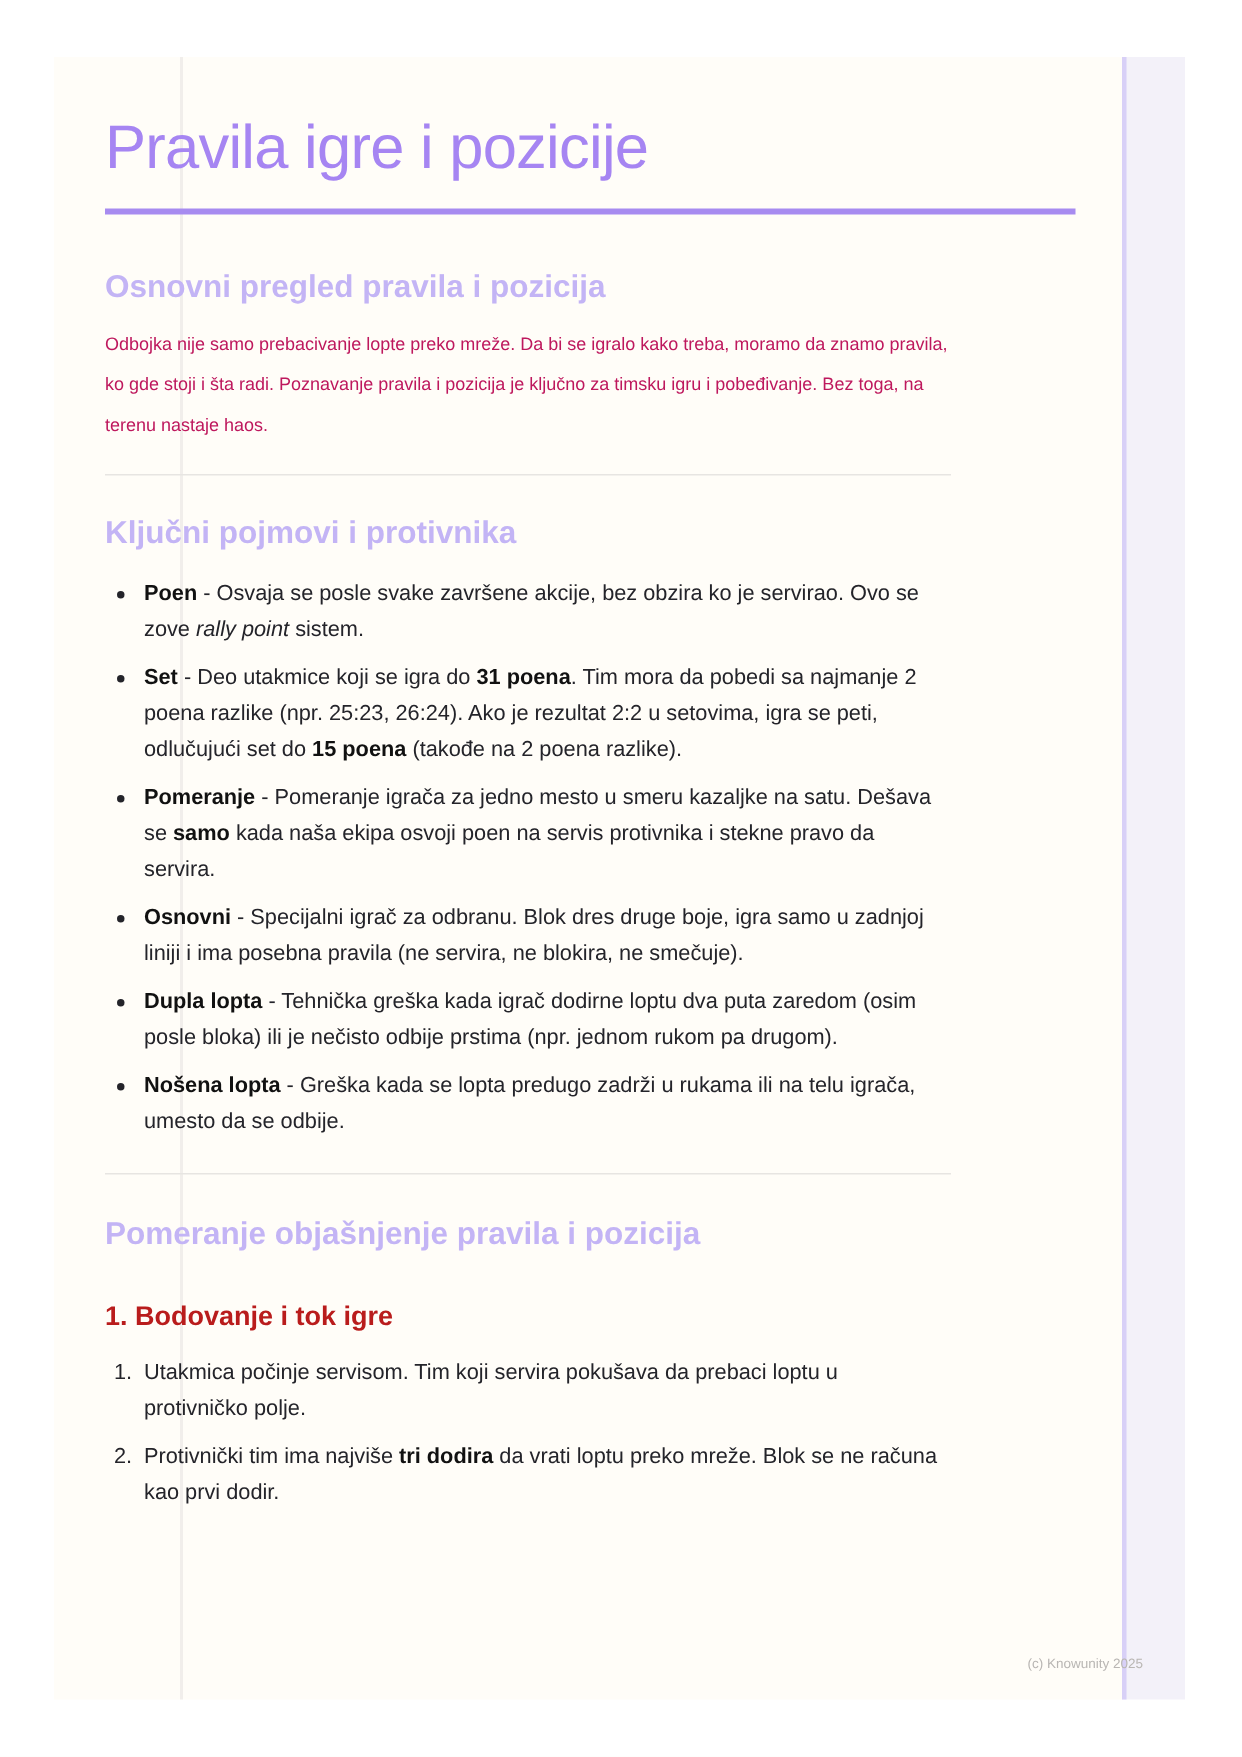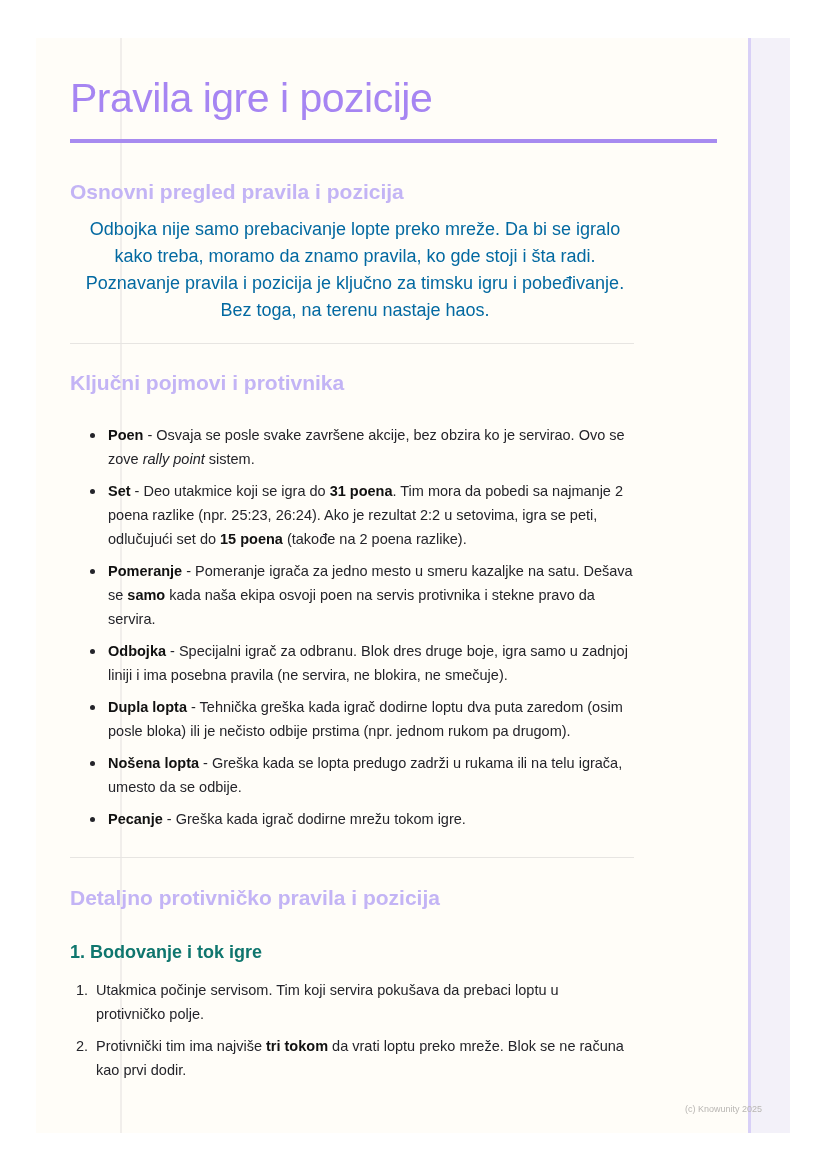--- a/index.html
+++ b/index.html
@@ -22,25 +22,25 @@
   }
   .content { position:absolute; left:70px; top:70px; width:648px; }
   h1.title {
     margin:0; font-size:41px; line-height:56px; font-weight:400; color:#a685f2; letter-spacing:-0.5px;
   }
   .title-rule { width:647px; height:4px; background:#a78bf0; margin-top:13px; }
   h2 {
     margin:0; font-size:21px; font-weight:700; color:#c3b4f5; line-height:28px;
   }
   h3 {
-    margin:0; font-size:18px; font-weight:700; color:#0f766e; line-height:24px;
+    margin:0; font-size:18px; font-weight:700; color:#b91c1c; line-height:24px;
   }
-  p.body { margin:0; font-size:18px; line-height:27px; color:#0369a1; width:570px;text-align:center; }
+  p.body { margin:0; font-size:12px; line-height:27px; color:#be185d; width:570px; }
   .hr { width:564px; height:1px; background:#e7e5e2; }
-  ul.bullets { list-style:none; margin:12px; padding:0; width:560px; }
+  ul.bullets { list-style:none; margin:0; padding:0; width:560px; }
   ul.bullets li { position:relative; padding-left:26px; font-size:14.5px; line-height:24px; margin-bottom:8px; color:#24242a; }
   ul.bullets li .dot { position:absolute; left:8px; top:10px; width:5px; height:5px; border-radius:50%; background:#24242a; }
   ol.numbered { list-style:none; margin:0; padding:0; width:560px; }
   ol.numbered li { position:relative; padding-left:26px; font-size:14.5px; line-height:24px; margin-bottom:8px; color:#24242a; }
   ol.numbered li .num { position:absolute; left:6px; top:0; }
   b { font-weight:700; color:#111; }
   .footer-credit {
     position:absolute; left:685px; top:1104px; font-size:9px; color:#b9b6b3;
   }
 </style>
@@ -68,37 +68,36 @@
   <h2>Ključni pojmovi i protivnika</h2>
   <div style="height:14px"></div>
 
   <ul class="bullets">
     <li><span class="dot"></span><b>Poen</b><span> - </span><span>Osvaja se posle svake završene akcije, bez obzira ko je servirao. Ovo se zove </span><i>rally point</i><span> sistem.</span></li>
 
     <li><span class="dot"></span><b>Set</b><span> - </span><span>Deo utakmice koji se igra do </span><b>31 poena</b><span>. Tim mora da pobedi sa najmanje 2 poena razlike (npr. 25:23, 26:24). Ako je rezultat 2:2 u setovima, igra se peti, odlučujući set do </span><b>15 poena</b><span> (takođe na 2 poena razlike).</span></li>
 
     <li><span class="dot"></span><b>Pomeranje</b><span> - </span><span>Pomeranje igrača za jedno mesto u smeru kazaljke na satu. Dešava se </span><b>samo</b><span> kada naša ekipa osvoji poen na servis protivnika i stekne pravo da servira.</span></li>
 
-    <li><span class="dot"></span><b>Odbojka</b><span> - </span><span>Specijalni igrač za odbranu. Blok dres druge boje, igra samo u zadnjoj liniji i ima posebna pravila (ne servira, ne blokira, ne smečuje).</span></li>
+    <li><span class="dot"></span><b>Osnovni</b><span> - </span><span>Specijalni igrač za odbranu. Blok dres druge boje, igra samo u zadnjoj liniji i ima posebna pravila (ne servira, ne blokira, ne smečuje).</span></li>
 
     <li><span class="dot"></span><b>Dupla lopta</b><span> - </span><span>Tehnička greška kada igrač dodirne loptu dva puta zaredom (osim posle bloka) ili je nečisto odbije prstima (npr. jednom rukom pa drugom).</span></li>
 
     <li><span class="dot"></span><b>Nošena lopta</b><span> - </span><span>Greška kada se lopta predugo zadrži u rukama ili na telu igrača, umesto da se odbije.</span></li>
 
-    <li><span class="dot"></span><b>Pecanje</b><span> - </span><span>Greška kada igrač dodirne mrežu tokom igre.</span></li>
   </ul>
 
   <div style="height:14px"></div>
   <div class="hr"></div>
 
   <div style="height:26px"></div>
-  <h2>Detaljno protivničko pravila i pozicija</h2>
+  <h2>Pomeranje objašnjenje pravila i pozicija</h2>
   <div style="height:28px"></div>
   <h3>1. Bodovanje i tok igre</h3>
   <div style="height:14px"></div>
 
   <ol class="numbered">
     <li><span class="num">1.</span><span>Utakmica počinje servisom. Tim koji servira pokušava da prebaci loptu u protivničko polje.</span></li>
-    <li><span class="num">2.</span><span>Protivnički tim ima najviše </span><b>tri tokom</b><span> da vrati loptu preko mreže. Blok se ne računa kao prvi dodir.</span></li>
+    <li><span class="num">2.</span><span>Protivnički tim ima najviše </span><b>tri dodira</b><span> da vrati loptu preko mreže. Blok se ne računa kao prvi dodir.</span></li>
   </ol>
 </div>
 
 <div class="footer-credit">(c) Knowunity 2025</div>
 
 </body></html>

